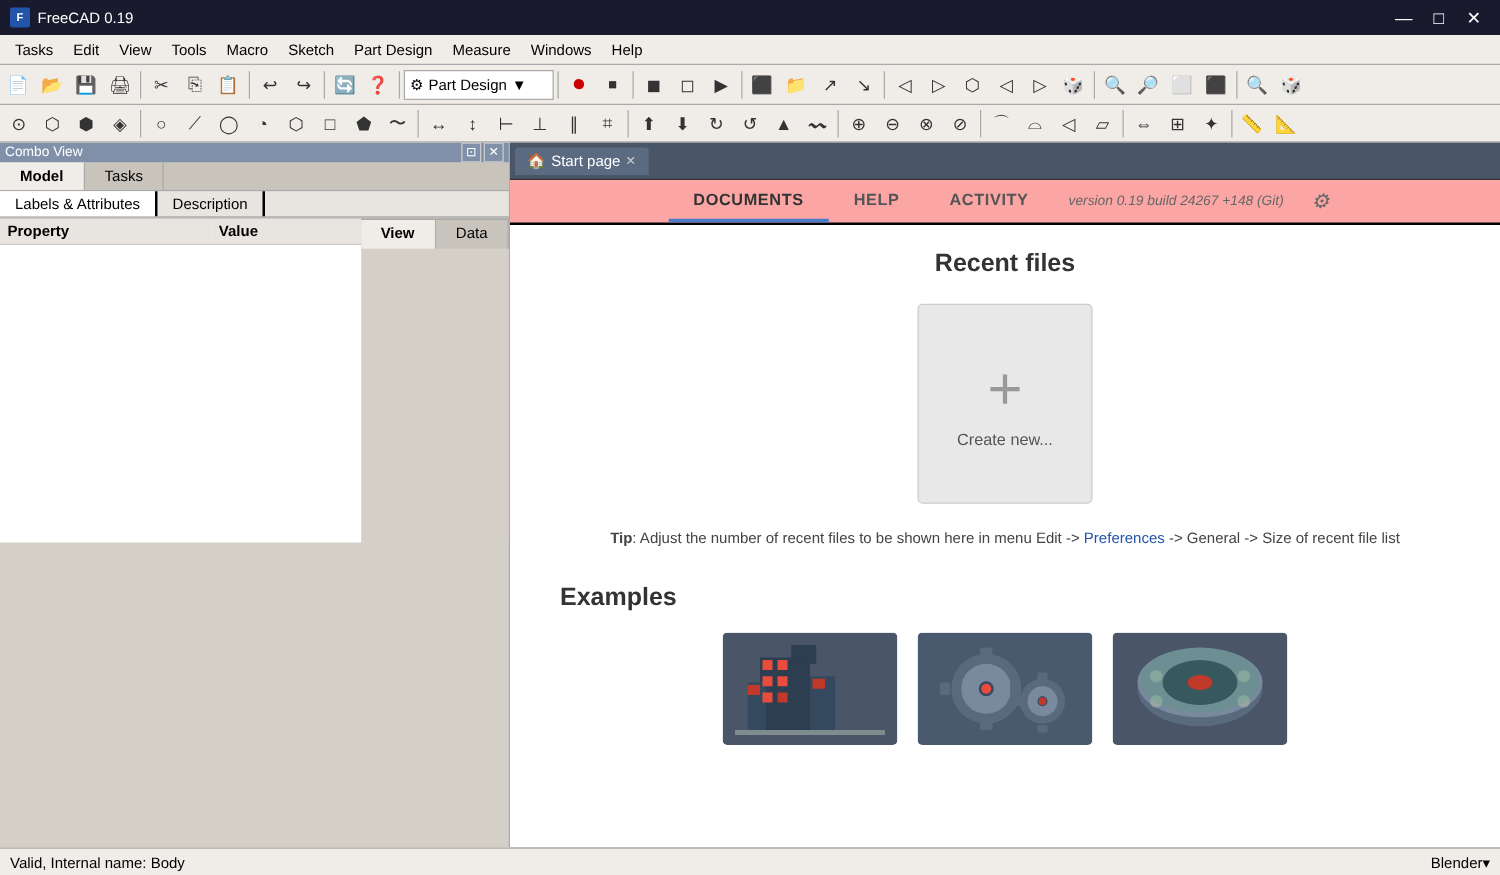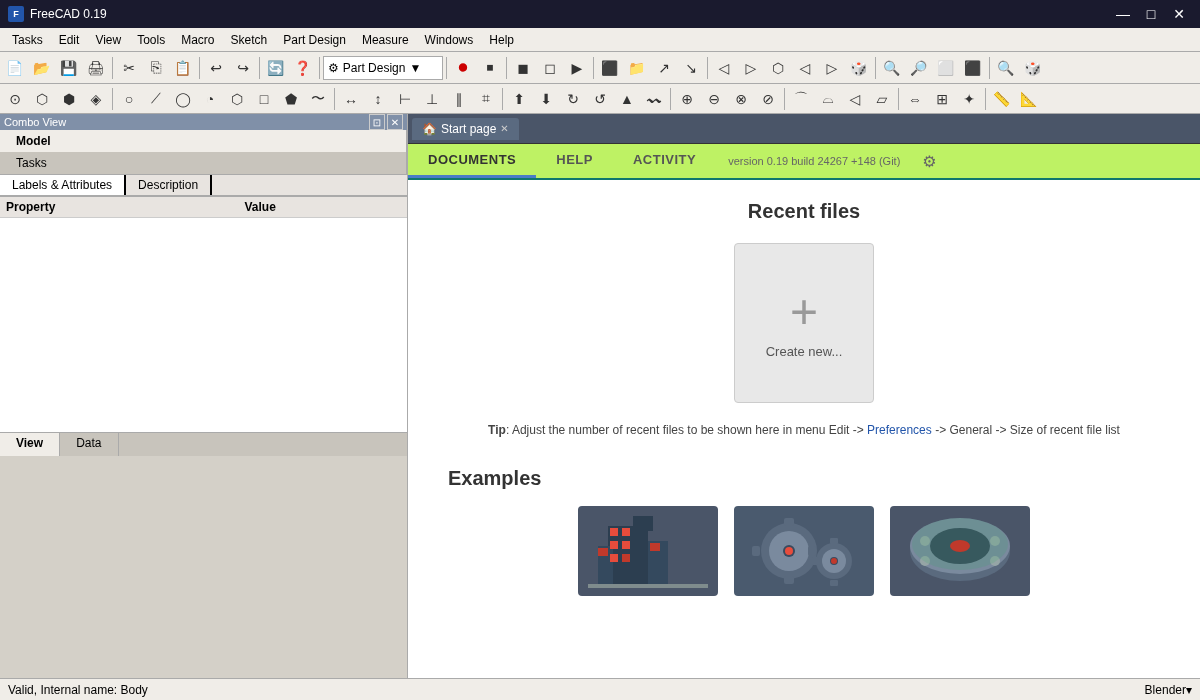--- a/index.html
+++ b/index.html
@@ -94,42 +94,41 @@
       font-size: 11px;
       display: flex;
       align-items: center;
       justify-content: space-between;
       height: 16px;
     }
     #combo-view-header span { font-size: 11px; }
     .combo-header-btns { display: flex; gap: 2px; }
     .combo-header-btn { width: 16px; height: 16px; background: transparent; border: 1px solid #ccc; color: white; font-size: 10px; cursor: pointer; display: flex; align-items: center; justify-content: center; }
 
-    #combo-tabs { display: flex; background: #c8c4bc; border-bottom: 1px solid #aaa; flex-direction: column; }
+    #combo-tabs { display: flex; background: #c8c4bc; border-bottom: 1px solid #aaa; }
     .combo-tab { padding: 4px 16px; cursor: pointer; font-size: 12px; border-right: 1px solid #aaa; }
     .combo-tab.active { background: #f0ede8; font-weight: bold; }
 
     #combo-subtabs { display: flex; background: #e8e4e0; border-bottom: 1px solid #aaa; }
     .combo-subtab { padding: 3px 12px; cursor: pointer; font-size: 12px; border-right: 2px solid #000000; }
     .combo-subtab.active { background: white; }
 
     #combo-content {
       flex: 1;
       background: white;
       padding: 4px;
       overflow: auto;
     }
     .combo-tree-item { padding: 2px 4px; font-size: 12px; }
 
     
     #property-panel {
       height: 260px;
       border-top: 1px solid #aaa;
       display: flex;
-      flex-direction: column;
       background: #d4d0c8;
     }
     #property-panel-content {
       flex: 1;
       background: white;
       overflow: auto;
     }
     .prop-table { width: 100%; border-collapse: collapse; }
     .prop-table th { background: #e8e4e0; text-align: left; padding: 3px 6px; border-bottom: 1px solid #ccc; font-size: 12px; }
 
@@ -168,27 +167,27 @@
       flex: 1;
       background: white;
       overflow: auto;
       display: flex;
       flex-direction: column;
     }
 
     
     #doc-tabs {
       display: flex;
-      background: #bef264;
-      border-bottom: 2px solid #0f766e;
+      background: #fca5a5;
+      border-bottom: 2px solid #000000;
       position: sticky;
       top: 0;
       z-index: 10;
       align-items: center;
-      justify-content: flex-start;
+      justify-content: center;
     }
     .doc-tab {
       padding: 8px 20px;
       font-size: 13px;
       font-weight: bold;
       color: #555;
       cursor: pointer;
       border-bottom: 3px solid transparent;
       letter-spacing: 0.5px;
     }
@@ -474,21 +473,21 @@
     </div>
 
     <div id="content-area">
 
       <div id="doc-tabs">
         <div style="display:flex;">
           <div class="doc-tab active">DOCUMENTS</div>
           <div class="doc-tab">HELP</div>
           <div class="doc-tab">ACTIVITY</div>
         </div>
-        <div style="display:flex; align-items:center;">
+        <div style="display:flex; align-items:center;font-style:italic;">
           <span id="version-info">version 0.19 build 24267 +148 (Git)</span>
           <span id="settings-icon">⚙</span>
         </div>
       </div>
 
       <div id="start-content">
 
         <div id="recent-files-title">Recent files</div>
 
         <div id="create-new-card">

